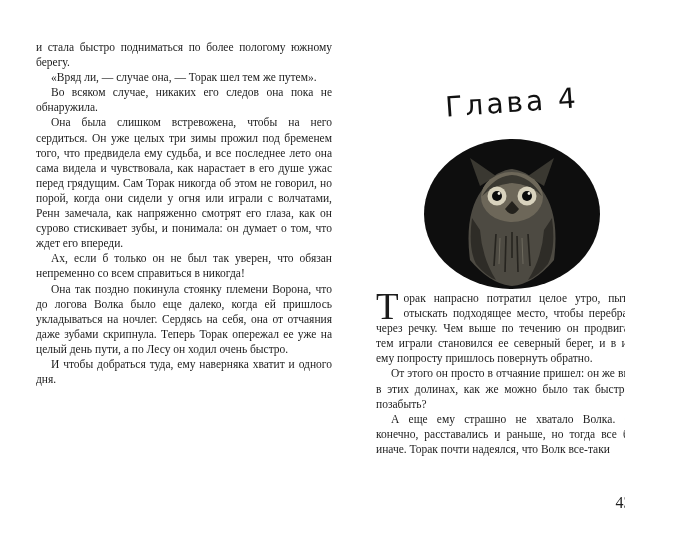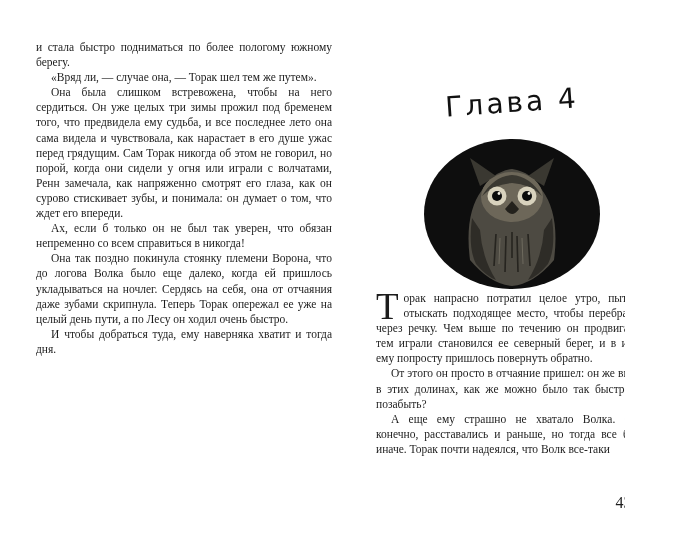--- a/index.html
+++ b/index.html
@@ -79,24 +79,25 @@
   }
 </style>
 </head>
 <body>
 
 <div class="spread">
 
   <div class="page-text left-text">
     <p>и стала быстро подниматься по более пологому южному берегу.</p>
     <p class="indent">«Вряд ли, — случае она, — Торак шел тем же путем».</p>
+    <p class="indent">Во всяком случае, никаких его следов она пока не обнаружила.</p>
     <p class="indent">Она была слишком встревожена, чтобы на него сердиться. Он уже целых три зимы прожил под бременем того, что предвидела ему судьба, и все последнее лето она сама видела и чувствовала, как нарастает в его душе ужас перед грядущим. Сам Торак никогда об этом не говорил, но порой, когда они сидели у огня или играли с волчатами, Ренн замечала, как напряженно смотрят его глаза, как он сурово стискивает зубы, и понимала: он думает о том, что ждет его впереди.</p>
     <p class="indent">Ах, если б только он не был так уверен, что обязан непременно со всем справиться в никогда!</p>
     <p class="indent">Она так поздно покинула стоянку племени Ворона, что до логова Волка было еще далеко, когда ей пришлось укладываться на ночлег. Сердясь на себя, она от отчаяния даже зубами скрипнула. Теперь Торак опережал ее уже на целый день пути, а по Лесу он ходил очень быстро.</p>
-    <p class="indent">И чтобы добраться туда, ему наверняка хватит и тогда дня.</p>
+    <p class="indent">И чтобы добраться туда, ему наверняка хватит и одного дня.</p>
   </div>
 
   <div class="chapter-heading">Глава 4</div>
 
   <div class="owl-wrap">
     <svg width="180" height="152" viewBox="0 0 180 152">
 
       <ellipse cx="90" cy="76" rx="88" ry="75" fill="#0e0e0e"></ellipse>
 
       <path d="M48 122 Q42 76 60 52 Q70 34 90 31 Q110 34 120 52 Q138 76 132 122 Q112 146 90 148 Q68 146 48 122 Z" fill="#4d4a42"></path>

